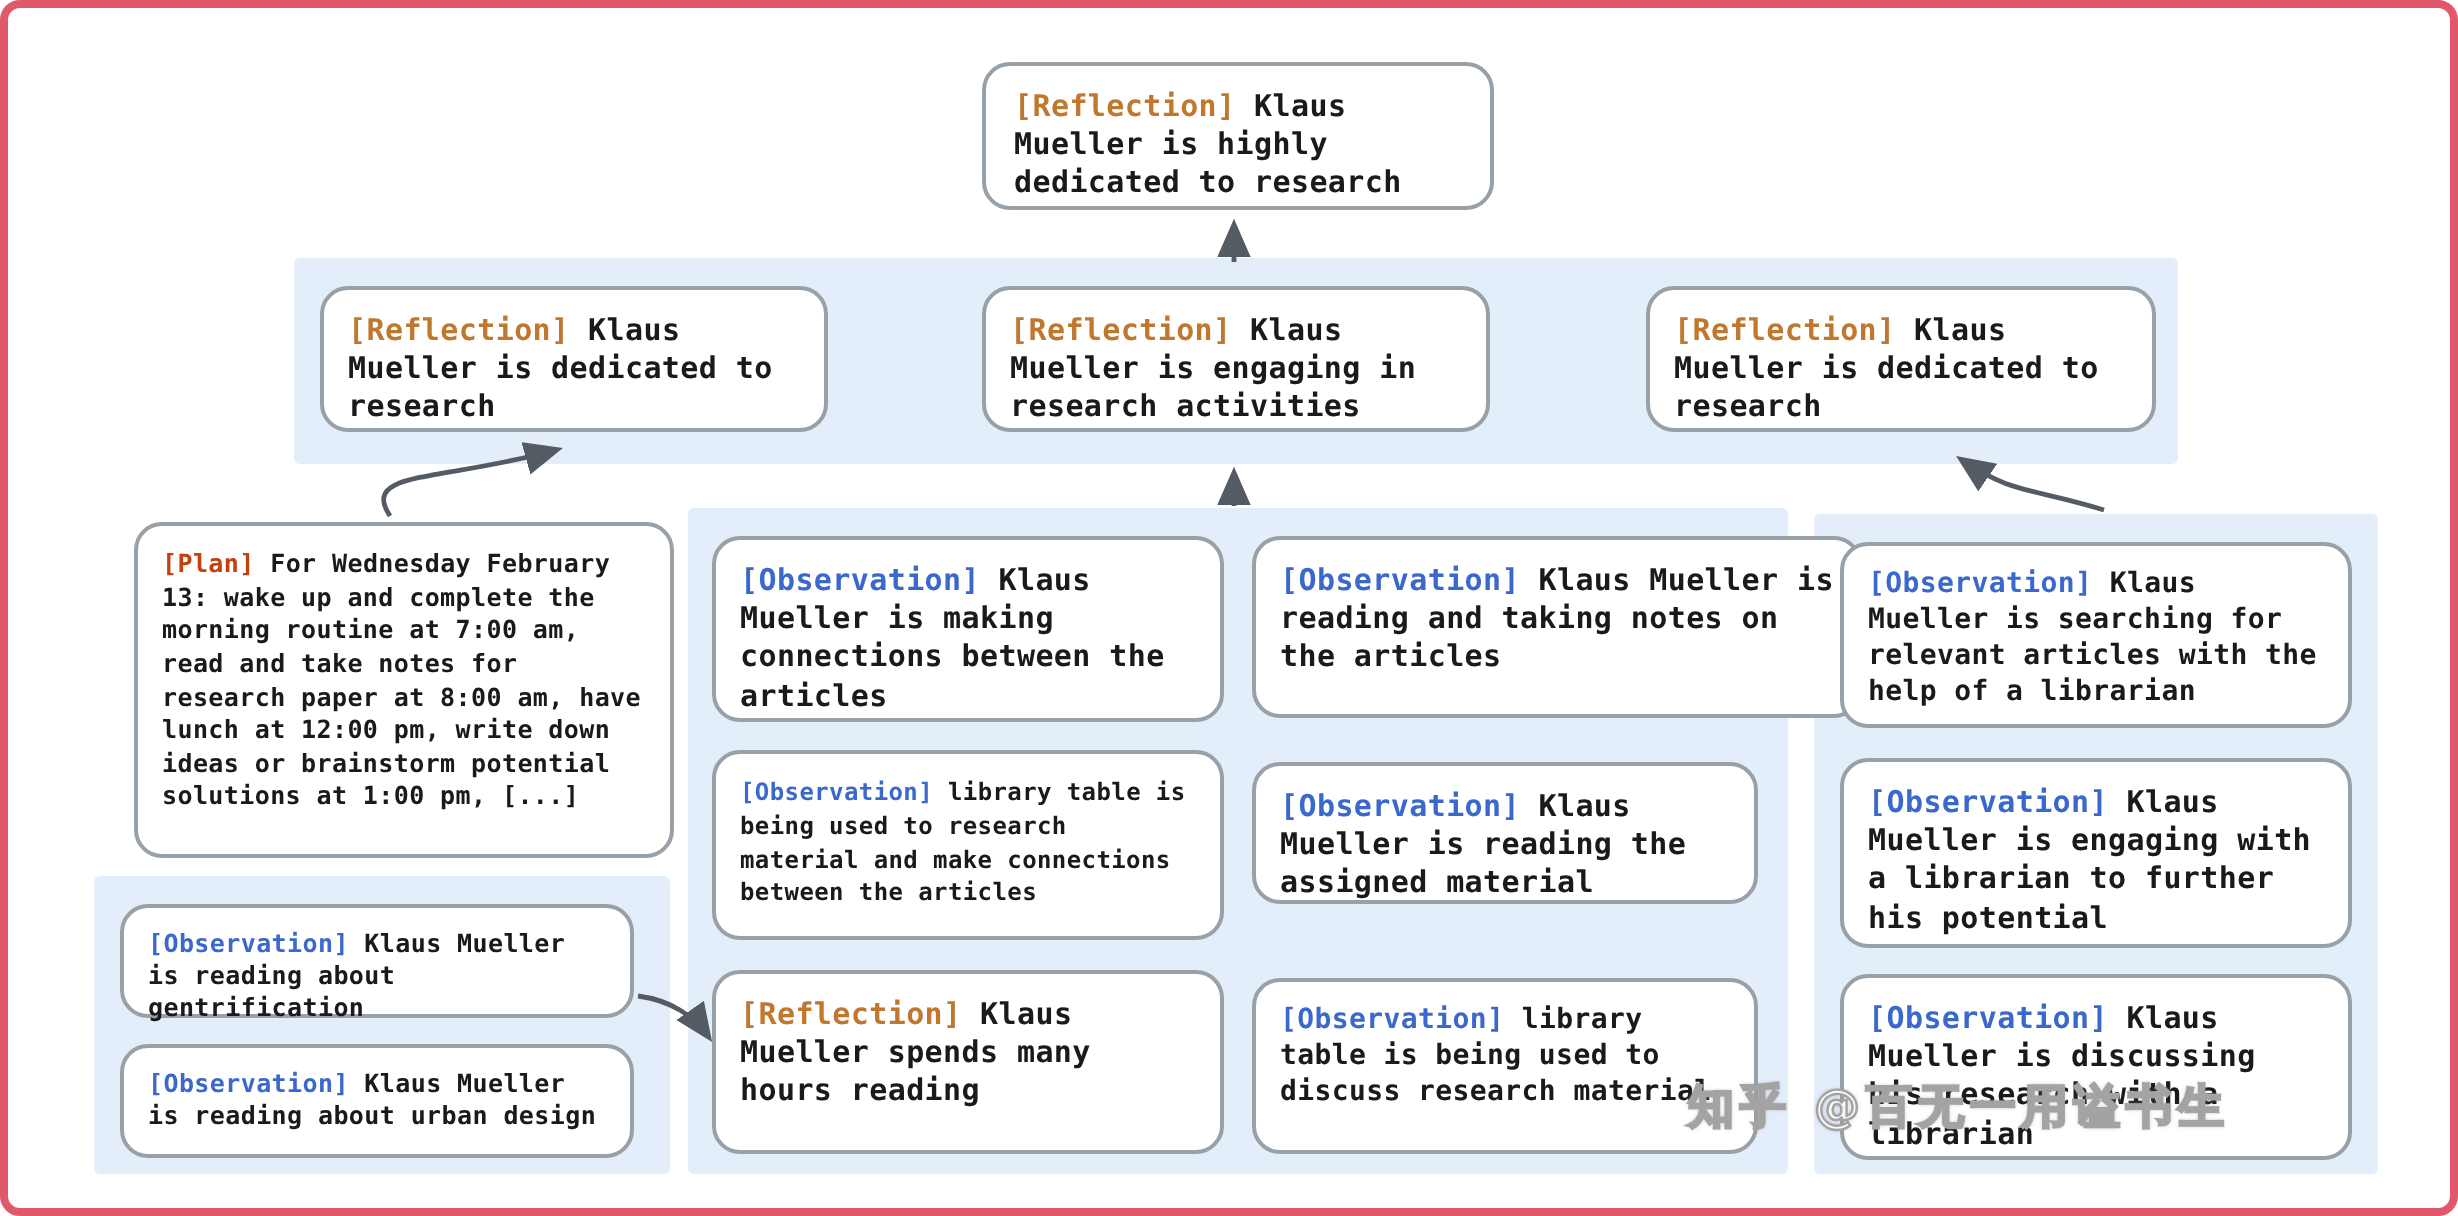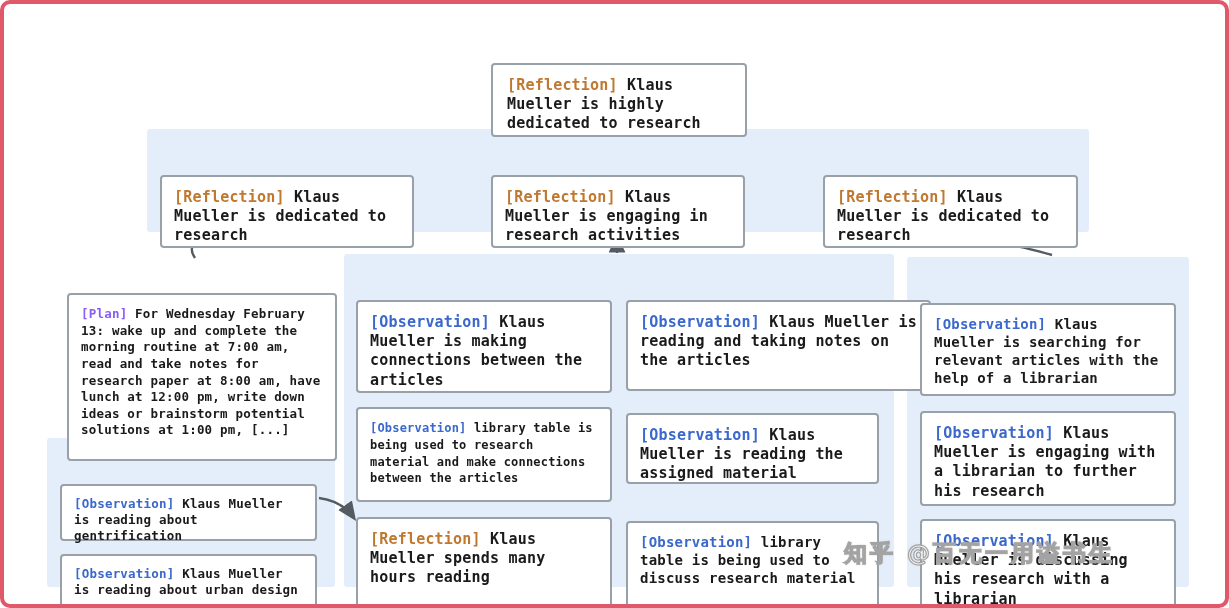--- a/index.html
+++ b/index.html
@@ -8,28 +8,28 @@
     border:4px solid #e0596a;border-radius:10px;box-sizing:border-box;
     overflow:hidden;font-family:"DejaVu Sans Mono","Liberation Mono",monospace;
   }
   .band{position:absolute;background:#e4eefb;border-radius:3px;}
   #band-row2{left:143px;top:125px;width:942px;height:103px;}
   #band-left{left:43px;top:434px;width:288px;height:149px;}
   #band-mid{left:340px;top:250px;width:550px;height:333px;}
   #band-right{left:903px;top:253px;width:282px;height:330px;}
 
   .node{
-    position:absolute;background:#ffffff;border:2.5px solid #98a0a8;border-radius:4px;
+    position:absolute;background:#ffffff;border:2.5px solid #98a0a8;border-radius:14px;
     padding:11px 12px;box-sizing:border-box;font-weight:bold;color:#1a1a1c;
-    font-size:15px;line-height:1.28;letter-spacing:0.2px;margin-top:32px;
+    font-size:15px;line-height:1.28;letter-spacing:0.2px;
   }
   .tag{font-weight:bold;}
   .tag.reflection{color:#c0782f;}
   .tag.observation{color:#3a68cc;}
-  .tag.plan{color:#8b5cf6;}
+  .tag.plan{color:#c2410c;}
 
   #n-root{left:487px;top:27px;width:256px;height:74px;padding:11px 14px;}
   #n-refl-left{left:156px;top:139px;width:254px;height:73px;}
   #n-refl-mid{left:487px;top:139px;width:254px;height:73px;}
   #n-refl-right{left:819px;top:139px;width:255px;height:73px;}
   #n-plan{left:63px;top:257px;width:270px;height:168px;font-size:12.5px;line-height:1.33;}
   #n-obs-gent{left:56px;top:448px;width:257px;height:57px;font-size:12.5px;padding:10px 12px;}
   #n-obs-urban{left:56px;top:518px;width:257px;height:57px;font-size:12.5px;padding:10px 12px;}
   #n-obs-conn{left:352px;top:264px;width:256px;height:93px;}
   #n-obs-libres{left:352px;top:371px;width:256px;height:95px;font-size:12px;line-height:1.4;}
@@ -141,21 +141,21 @@
     <span class="body">library table is being used to discuss research material</span>
   </div>
 
   <div class="node" id="n-obs-search">
     <span class="tag observation">[Observation]</span>
     <span class="body">Klaus Mueller is searching for relevant articles with the help of a librarian</span>
   </div>
 
   <div class="node" id="n-obs-englib">
     <span class="tag observation">[Observation]</span>
-    <span class="body">Klaus Mueller is engaging with a librarian to further his research</span>
+    <span class="body">Klaus Mueller is engaging with a librarian to further his potential</span>
   </div>
 
   <div class="node" id="n-obs-disc">
     <span class="tag observation">[Observation]</span>
     <span class="body">Klaus Mueller is discussing his research with a librarian</span>
   </div>
 
   <div class="watermark">知乎 @百无一用谥书生</div>
 
 </div>

